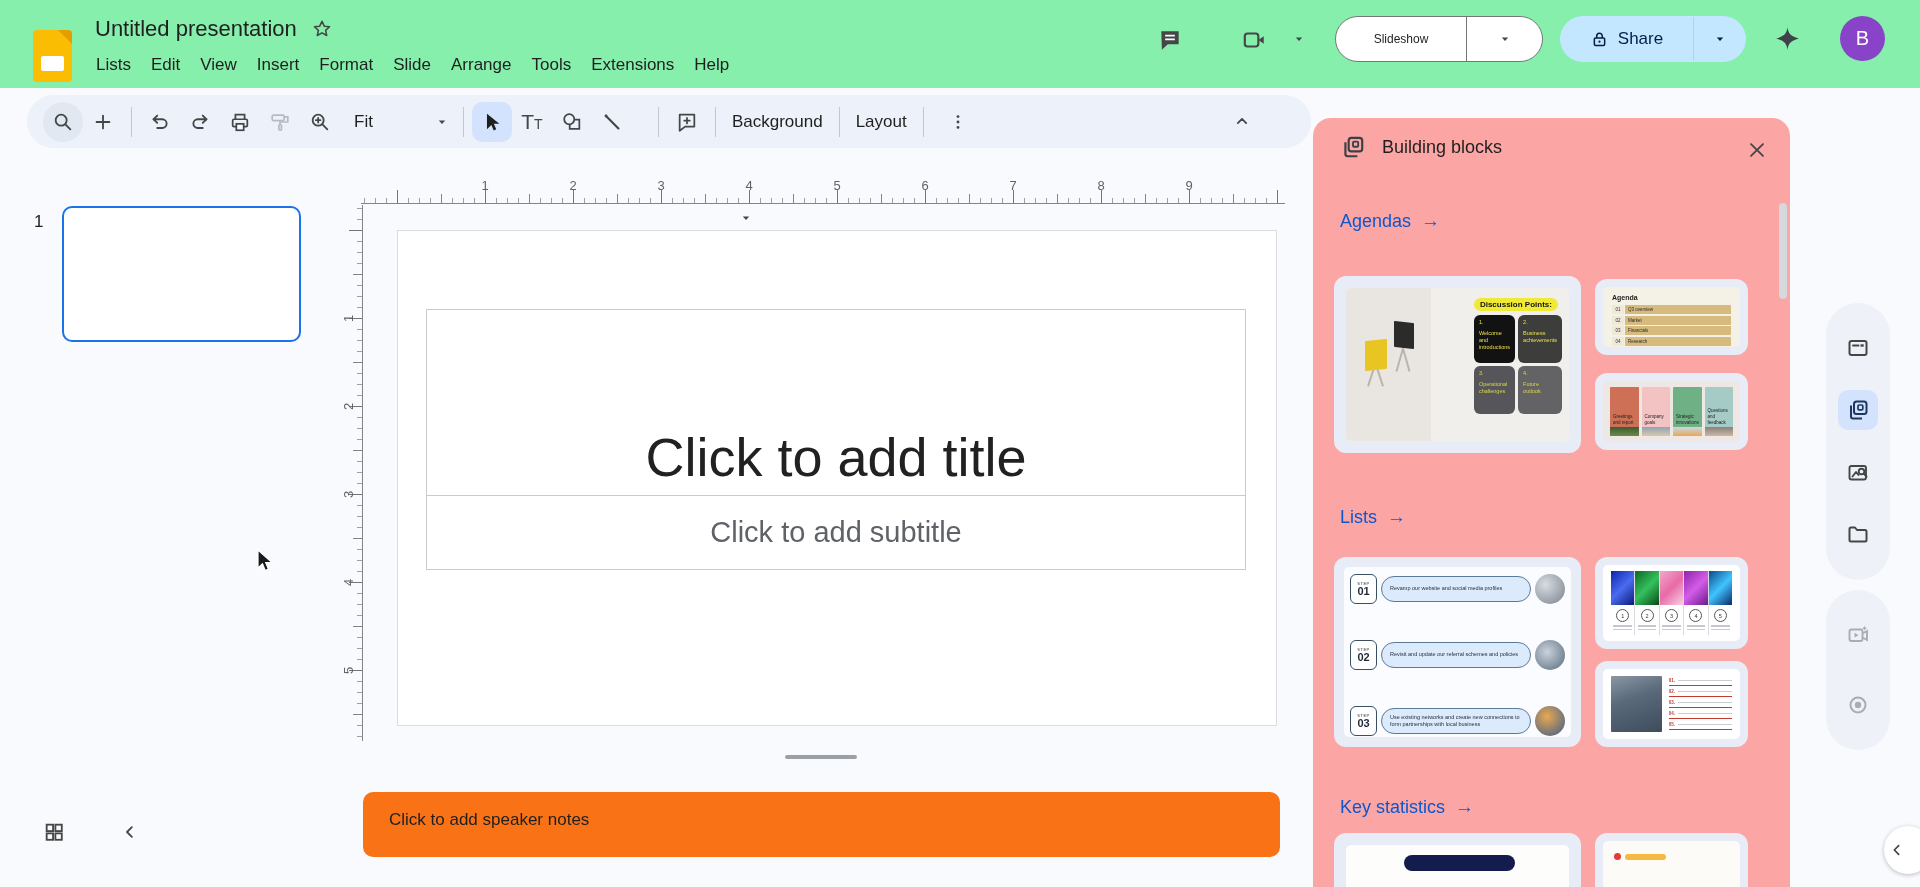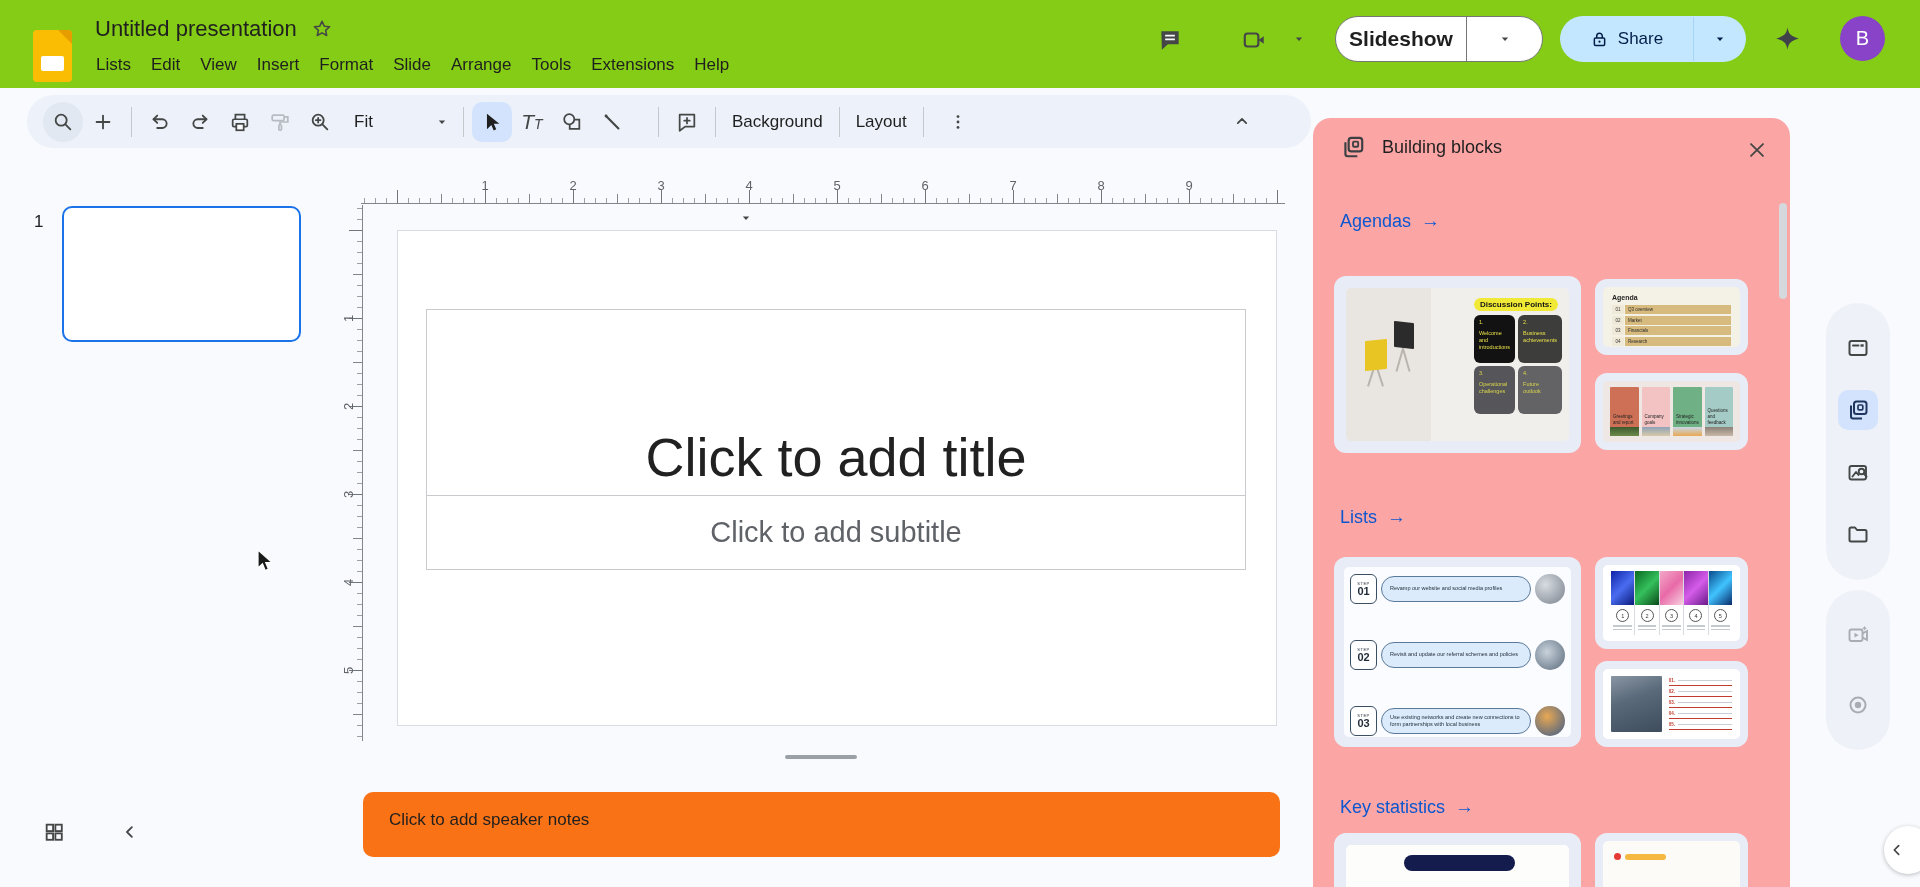--- a/index.html
+++ b/index.html
@@ -2,42 +2,42 @@
 <html><head>
 <meta charset="utf-8">
 <style>
   * { margin:0; padding:0; box-sizing:border-box; }
   html,body { width:1920px; height:887px; overflow:hidden; }
   body { font-family:"Liberation Sans", sans-serif; background:#f8fafd; position:relative; color:#1f1f1f; }
   .abs { position:absolute; }
   svg { display:block; }
 
   
-  .topbar { position:absolute; left:0; top:0; width:1920px; height:88px; background:#84cc16; }
+  .topbar { position:absolute; left:0; top:0; width:1920px; height:88px; background:#86efac; }
   .logo { position:absolute; left:33px; top:30px; width:39px; height:52px; background:#fbbc04; border-radius:4px; }
   .logo .fold { position:absolute; right:0; top:0; width:0; height:0; border-top:14px solid #f9ab00; border-left:14px solid transparent; border-top-right-radius:4px; filter:brightness(0.92); }
   .logo .page { position:absolute; left:8px; top:26px; width:23px; height:15px; background:#fff; border-radius:2px; }
   .doc-title-row { position:absolute; left:95px; top:16px; display:flex; align-items:center; gap:14px; }
   .doc-title { font-size:22px; color:#1f1f1f; }
   .menubar { position:absolute; left:86px; top:52px; display:flex; }
   .menu-item { font-size:17px; color:#1f1f1f; padding:3px 10px; border-radius:6px; cursor:default; }
   .tb-icon-btn { position:absolute; width:44px; height:44px; display:flex; align-items:center; justify-content:center; border-radius:50%; }
   .pill-btn { position:absolute; top:16px; height:46px; border-radius:23px; display:flex; align-items:center; }
   .slideshow-btn { left:1335px; width:208px; background:#fff; border:1px solid #747775; }
-  .slideshow-label-part { width:130px; text-align:center; font-size:21px; font-weight:700; color:#1f1f1f; }
+  .slideshow-label-part { width:130px; text-align:center; font-size:12px; font-weight:400; color:#1f1f1f; }
   .pill-divider { width:1px; height:44px; background:#747775; }
   .pill-caret { flex:1; display:flex; align-items:center; justify-content:center; }
   .share-btn { left:1560px; width:186px; background:#c2e7ff; }
   .share-label-part { width:133px; display:flex; align-items:center; justify-content:center; gap:9px; font-size:17px; font-weight:500; color:#041e49; }
   .share-divider { width:1px; height:44px; background:#a8d5f5; }
   .avatar { position:absolute; left:1840px; top:16px; width:45px; height:45px; border-radius:50%; background:#8843c8; color:#fff; display:flex; align-items:center; justify-content:center; font-size:20px; }
 
   
   .toolbar { position:absolute; left:27px; top:95px; width:1284px; height:53px; background:#edf2fa; border-radius:27px; display:flex; align-items:center; padding:0 16px; }
-  .tool { width:40px; height:40px; display:flex; align-items:center; justify-content:center; border-radius:10px; flex:none;font-style:italic; }
+  .tool { width:40px; height:40px; display:flex; align-items:center; justify-content:center; border-radius:10px; flex:none; }
   .tool.hl { background:#e2e8f2; border-radius:20px; }
   .tool.active { background:#d3e3fd; }
   .tdiv { width:1px; height:30px; background:#c4c7cc; margin:0 8px; flex:none; }
   .tool-label { font-size:17px; color:#1f1f1f; padding:0 8px; }
   .fit-group { display:flex; align-items:center; gap:54px; padding:0 6px; }
   .tt-glyph { color:#444746; font-weight:500; }
   .tt-glyph .big { font-size:21px; }
   .tt-glyph .small { font-size:14px; }
   .more-dots { margin-left:6px; }
   .collapse { position:absolute; left:1222px; top:101px; width:40px; height:40px; display:flex; align-items:center; justify-content:center; }

